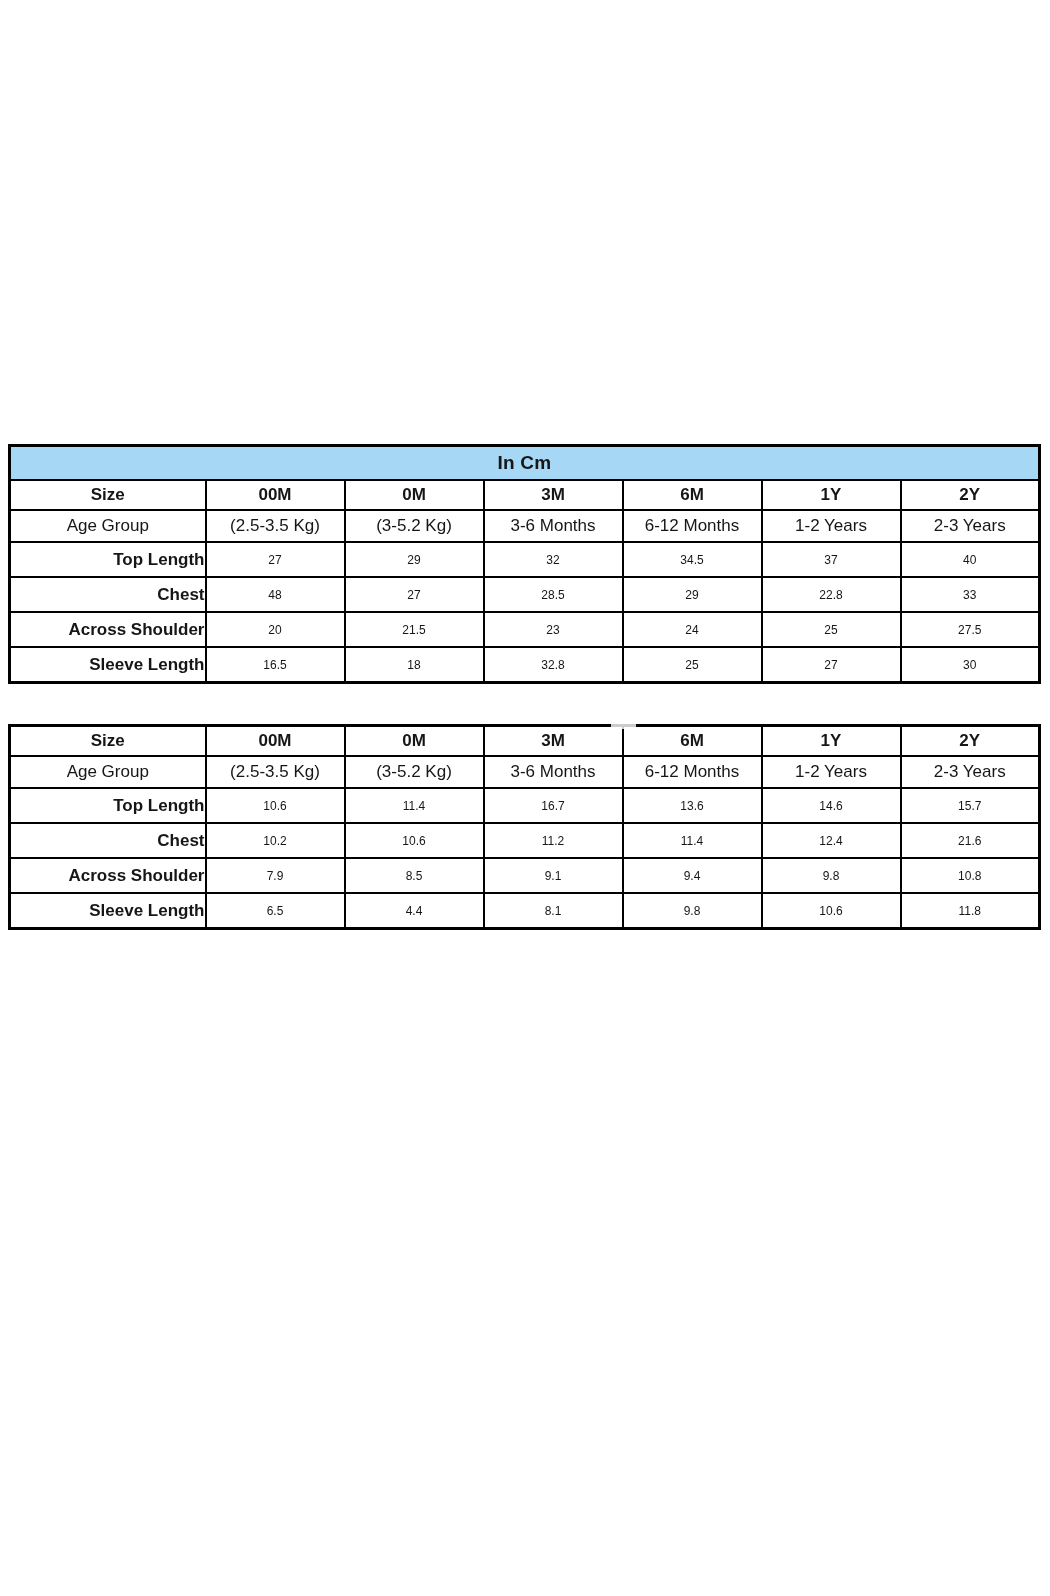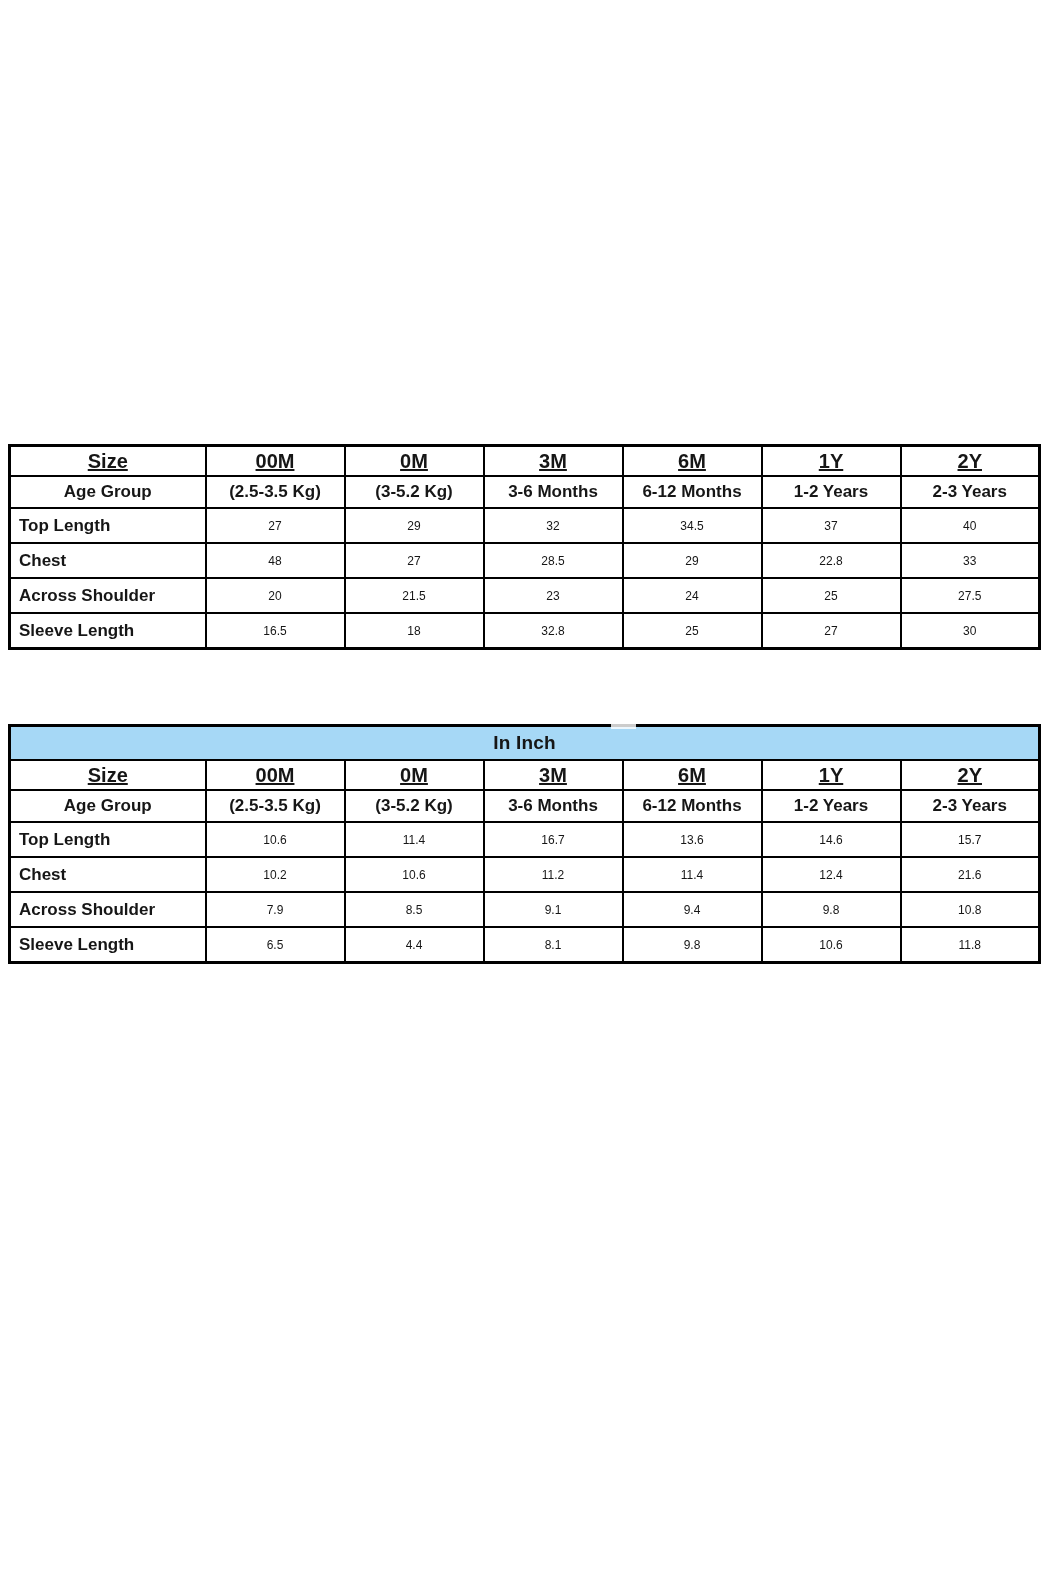--- a/index.html
+++ b/index.html
@@ -41,55 +41,127 @@
 
   tr.row-title td {
     background: #A6D8F6;
     font-weight: bold;
     font-size: 19px;
     height: 32px;
     letter-spacing: 0.2px;
   }
   tr.row-size td {
     font-weight: bold;
-    font-size: 20px;
+    font-size: 17px;
     height: 28px;
-    text-decoration: underline;
   }
   tr.row-age td {
-    font-weight: bold;
+    font-weight: normal;
     font-size: 17px;
     height: 30px;
     margin-top: 44px;
   }
   tr.row-data td {
     font-weight: normal;
     font-size: 12px;
     height: 33px;
   }
   tr.row-data td.lbl {
     font-weight: bold;
     font-size: 17px;
-    text-align: left;
+    text-align: right;
     padding-left: 8px;
   }
   
   .border-gap {
     position: absolute;
     left: 611px;
     top: 723px;
     width: 25px;
     height: 6px;
     background: rgba(255,255,255,0.8);
   }
 </style>
 </head>
 <body>
 
 <div class="chart-wrap" id="chart-cm">
+  <table class="size-table">
+    <colgroup>
+        <col class="c-label">
+        <col class="c-data">
+        <col class="c-data">
+        <col class="c-data">
+        <col class="c-data">
+        <col class="c-data">
+        <col class="c-data">
+      </colgroup>
+    <tbody>
+      <tr class="row-title">
+        <td colspan="7">In Cm</td>
+      </tr>
+      <tr class="row-size">
+        <td>Size</td>
+        <td>00M</td>
+        <td>0M</td>
+        <td>3M</td>
+        <td>6M</td>
+        <td>1Y</td>
+        <td>2Y</td>
+      </tr>
+      <tr class="row-age">
+        <td>Age Group</td>
+        <td>(2.5-3.5 Kg)</td>
+        <td>(3-5.2 Kg)</td>
+        <td>3-6 Months</td>
+        <td>6-12 Months</td>
+        <td>1-2 Years</td>
+        <td>2-3 Years</td>
+      </tr>
+      <tr class="row-data">
+        <td class="lbl">Top Length</td>
+        <td>27</td>
+        <td>29</td>
+        <td>32</td>
+        <td>34.5</td>
+        <td>37</td>
+        <td>40</td>
+      </tr>
+      <tr class="row-data">
+        <td class="lbl">Chest</td>
+        <td>48</td>
+        <td>27</td>
+        <td>28.5</td>
+        <td>29</td>
+        <td>22.8</td>
+        <td>33</td>
+      </tr>
+      <tr class="row-data">
+        <td class="lbl">Across Shoulder</td>
+        <td>20</td>
+        <td>21.5</td>
+        <td>23</td>
+        <td>24</td>
+        <td>25</td>
+        <td>27.5</td>
+      </tr>
+      <tr class="row-data">
+        <td class="lbl">Sleeve Length</td>
+        <td>16.5</td>
+        <td>18</td>
+        <td>32.8</td>
+        <td>25</td>
+        <td>27</td>
+        <td>30</td>
+      </tr>
+    </tbody>
+  </table>
+</div>
+
+<div class="chart-wrap" id="chart-inch">
   <table class="size-table">
     <colgroup>
         <col class="c-label">
         <col class="c-data">
         <col class="c-data">
         <col class="c-data">
         <col class="c-data">
         <col class="c-data">
         <col class="c-data">
       </colgroup>
@@ -107,93 +179,20 @@
         <td>Age Group</td>
         <td>(2.5-3.5 Kg)</td>
         <td>(3-5.2 Kg)</td>
         <td>3-6 Months</td>
         <td>6-12 Months</td>
         <td>1-2 Years</td>
         <td>2-3 Years</td>
       </tr>
       <tr class="row-data">
         <td class="lbl">Top Length</td>
-        <td>27</td>
-        <td>29</td>
-        <td>32</td>
-        <td>34.5</td>
-        <td>37</td>
-        <td>40</td>
-      </tr>
-      <tr class="row-data">
-        <td class="lbl">Chest</td>
-        <td>48</td>
-        <td>27</td>
-        <td>28.5</td>
-        <td>29</td>
-        <td>22.8</td>
-        <td>33</td>
-      </tr>
-      <tr class="row-data">
-        <td class="lbl">Across Shoulder</td>
-        <td>20</td>
-        <td>21.5</td>
-        <td>23</td>
-        <td>24</td>
-        <td>25</td>
-        <td>27.5</td>
-      </tr>
-      <tr class="row-data">
-        <td class="lbl">Sleeve Length</td>
-        <td>16.5</td>
-        <td>18</td>
-        <td>32.8</td>
-        <td>25</td>
-        <td>27</td>
-        <td>30</td>
-      </tr>
-    </tbody>
-  </table>
-</div>
-
-<div class="chart-wrap" id="chart-inch">
-  <table class="size-table">
-    <colgroup>
-        <col class="c-label">
-        <col class="c-data">
-        <col class="c-data">
-        <col class="c-data">
-        <col class="c-data">
-        <col class="c-data">
-        <col class="c-data">
-      </colgroup>
-    <tbody>
-      <tr class="row-title">
-        <td colspan="7">In Inch</td>
-      </tr>
-      <tr class="row-size">
-        <td>Size</td>
-        <td>00M</td>
-        <td>0M</td>
-        <td>3M</td>
-        <td>6M</td>
-        <td>1Y</td>
-        <td>2Y</td>
-      </tr>
-      <tr class="row-age">
-        <td>Age Group</td>
-        <td>(2.5-3.5 Kg)</td>
-        <td>(3-5.2 Kg)</td>
-        <td>3-6 Months</td>
-        <td>6-12 Months</td>
-        <td>1-2 Years</td>
-        <td>2-3 Years</td>
-      </tr>
-      <tr class="row-data">
-        <td class="lbl">Top Length</td>
         <td>10.6</td>
         <td>11.4</td>
         <td>16.7</td>
         <td>13.6</td>
         <td>14.6</td>
         <td>15.7</td>
       </tr>
       <tr class="row-data">
         <td class="lbl">Chest</td>
         <td>10.2</td>

